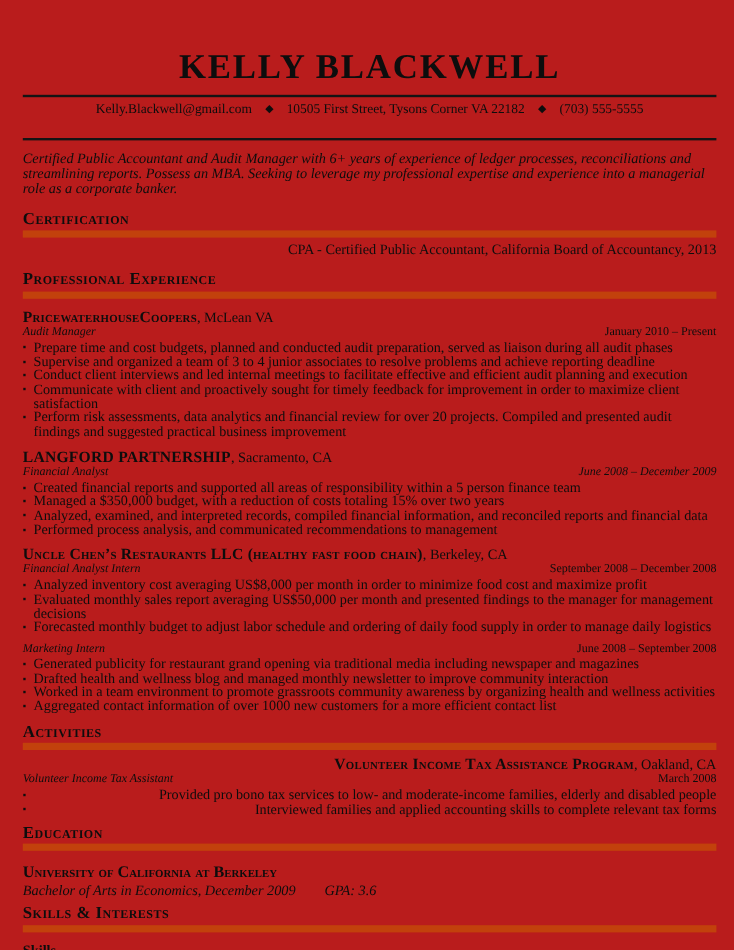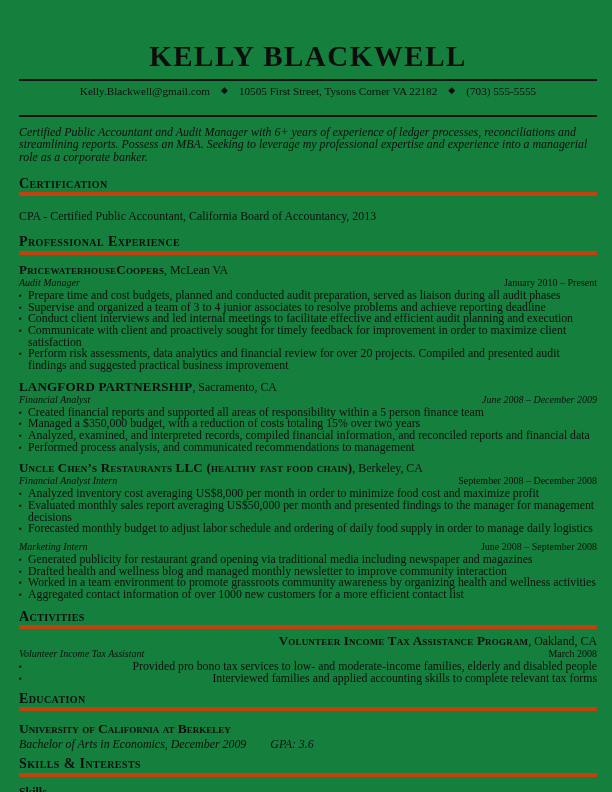--- a/index.html
+++ b/index.html
@@ -1,20 +1,20 @@
 <!DOCTYPE html>
 <html><head>
 <meta charset="utf-8">
 <style>
   html,body { margin:0; padding:0; background:#e8e8e8; }
   .page {
     position:relative;
     width:612px; height:792px;
     margin:0 auto;
-    background:#15803d;
+    background:#b91c1c;
     box-sizing:border-box;
     padding:40px 15px 0 19px;
     font-family:"Liberation Serif", serif;
     color:#0d0d0d;
     overflow:hidden;
   }
   
   .name {
     text-align:center;
     font-weight:700;
@@ -37,29 +37,29 @@
     line-height:12.6px;
     margin-top:9px;
   }
   
   .sec-title {
     font-variant:small-caps;
     font-weight:700;
     font-size:14px;
     letter-spacing:0.4px;
     line-height:1.12;
-    border-bottom:4px solid #c2410c;
+    border-bottom:6px solid #c2410c;
     padding-bottom:1px;
   }
   .mt-cert { margin-top:12px; }
   .mt-exp  { margin-top:11px; }
   .mt-act  { margin-top:8px; }
   .mt-edu  { margin-top:6px; }
   .mt-ski  { margin-top:5px; }
-  .body-line { font-size:11.9px; line-height:1.1; margin-top:14px; }
+  .body-line { font-size:11.9px; line-height:1.1; margin-top:4px;text-align:right; }
   
   .job { margin-top:8px; }
   .company-line { font-size:13px; line-height:1.08; }
   .company { font-weight:700; font-variant:small-caps; letter-spacing:0.2px; }
   .loc { font-size:11.9px; }
   .role-line {
     display:flex; justify-content:space-between; align-items:baseline;
     font-size:10px; line-height:1.08; margin-top:1px;gap:36px;
   }
   .role { font-style:italic; }

